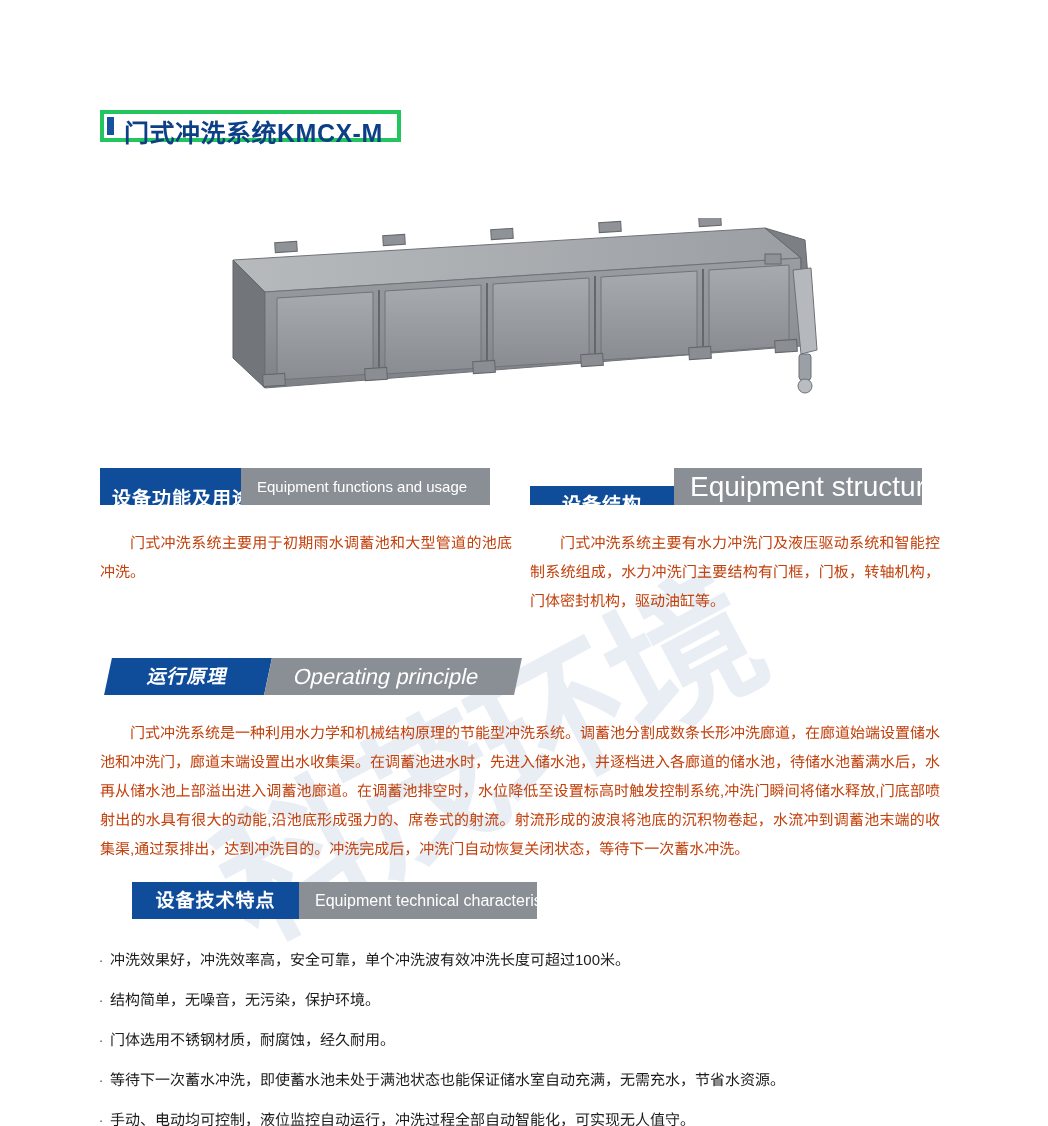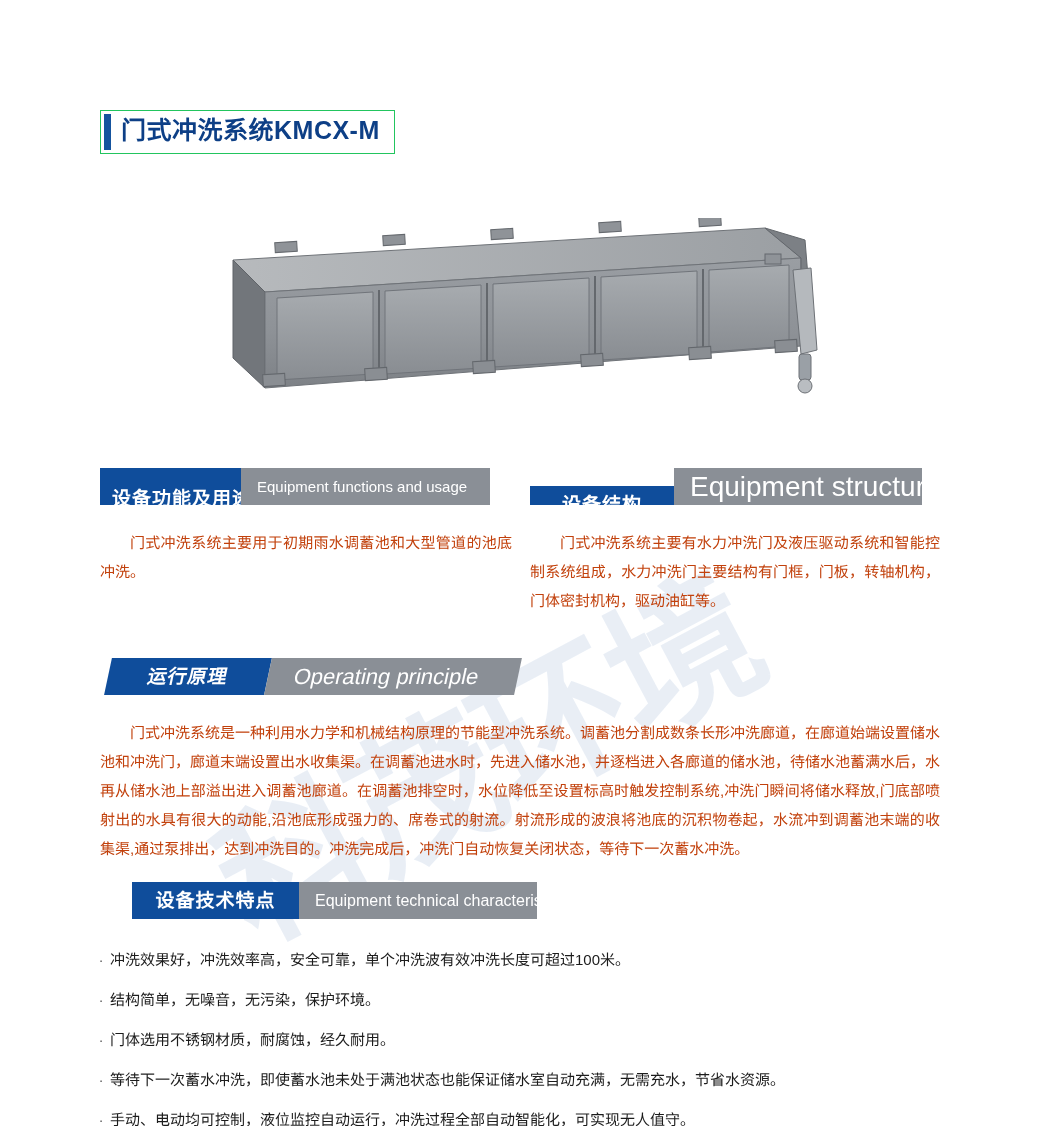--- a/index.html
+++ b/index.html
@@ -45,22 +45,22 @@
     z-index: 2;
   }
 
   
   .main-title {
     position: absolute;
     left: 100px;
     top: 110px;
     display: flex;
     align-items: stretch;
-    border: 1px solid #22c55e;
-    height: 44px;
+    border: 4px solid #22c55e;
+    height: 32px;
     box-sizing: border-box;
   }
   .main-title .bar {
     width: 7px;
     background: #15539e;
     margin: 3px 0 3px 3px;
   }
   .main-title .txt {
     font-size: 25px;
     font-weight: 700;

